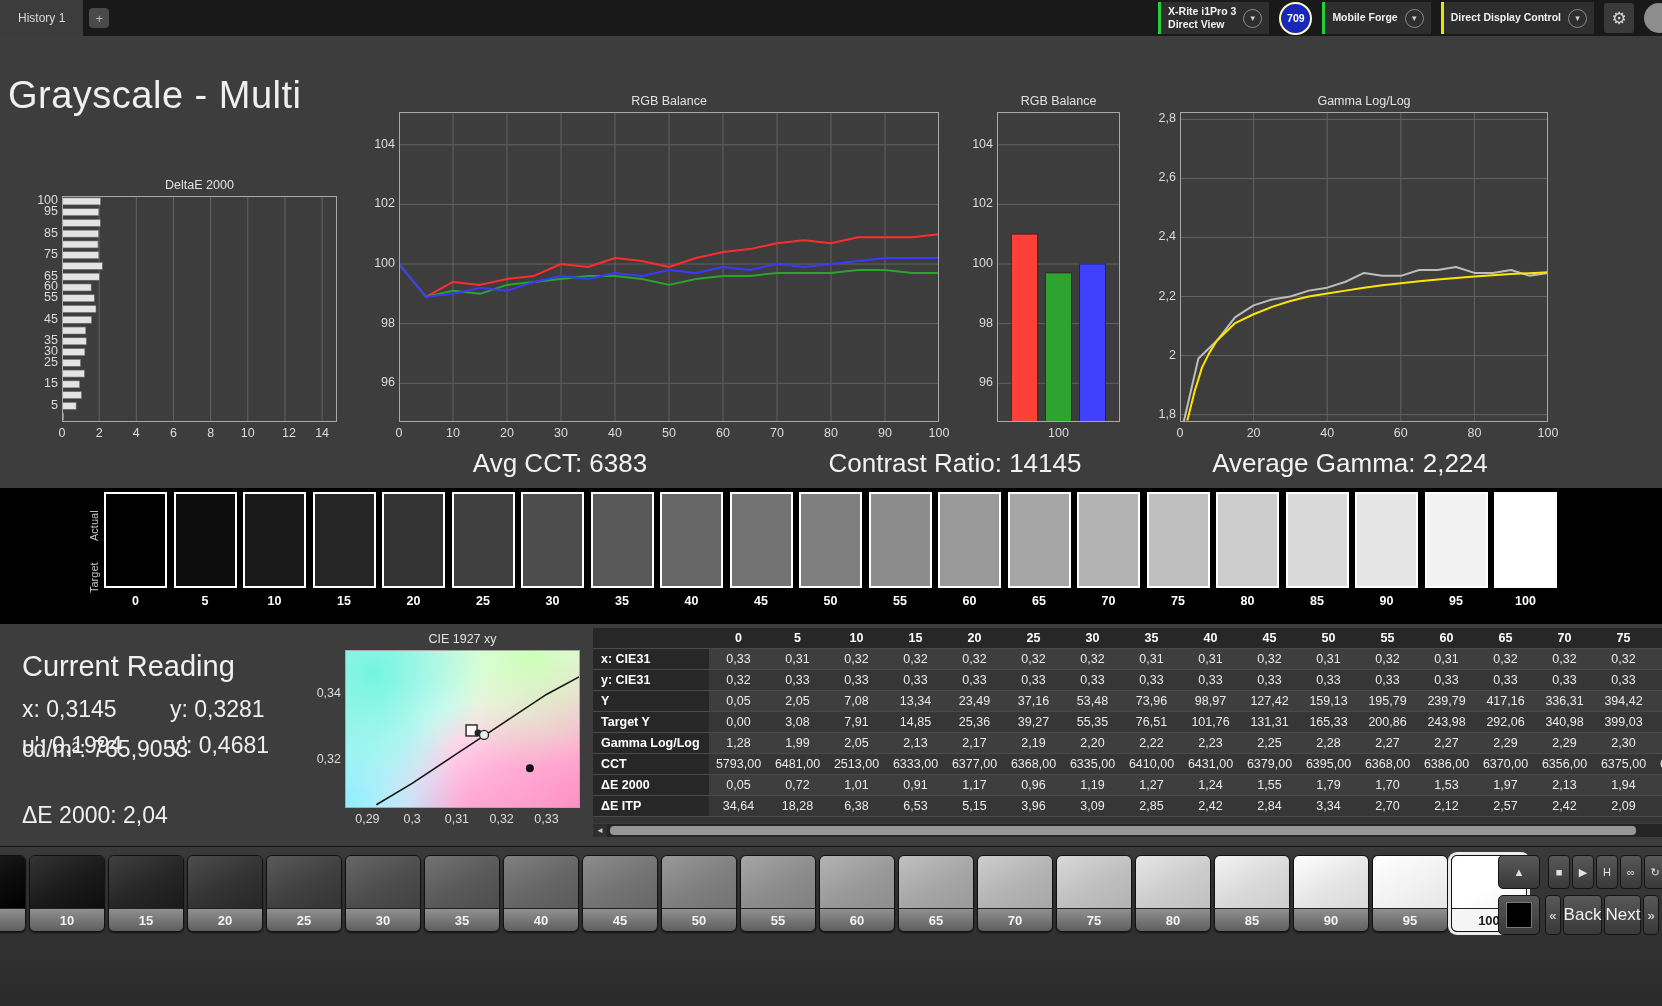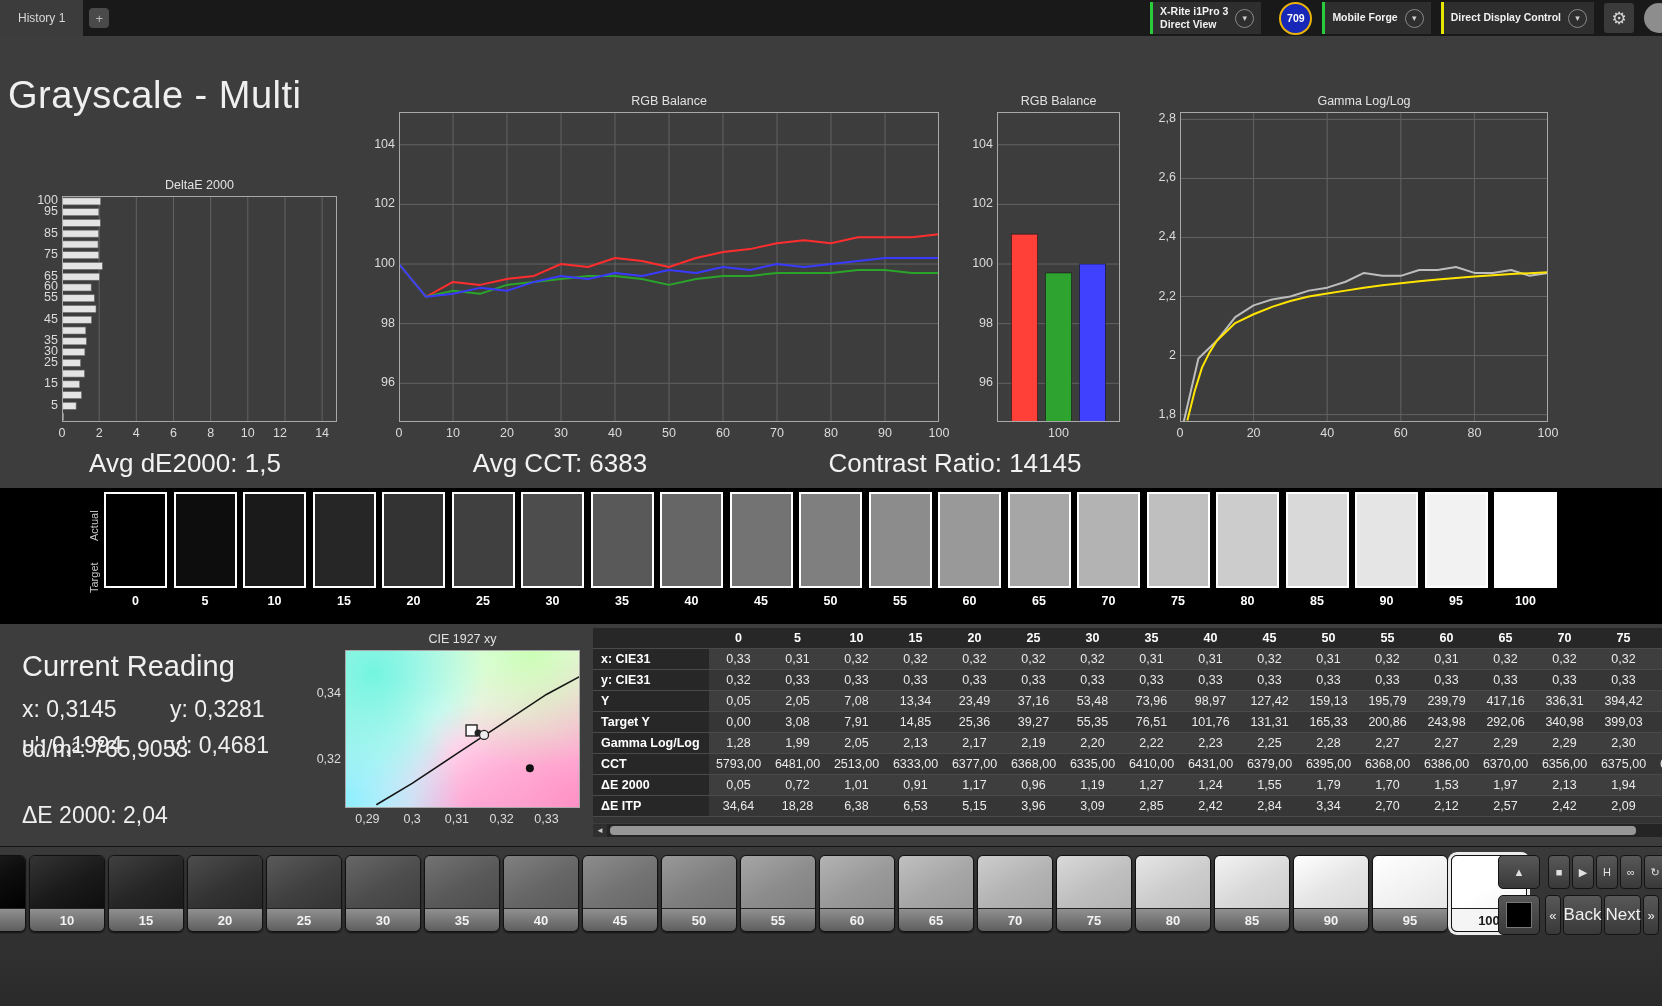--- a/index.html
+++ b/index.html
@@ -7,21 +7,21 @@
   #app{position:absolute;left:0;top:0;width:1662px;height:1006px;background:#3d3d3d;overflow:hidden;}
 
   
   .topbar{position:absolute;left:0;top:0;width:1662px;height:36px;background:#191919;display:flex;align-items:center;z-index:30;}
   .tab{height:36px;background:#3c3c3c;color:#d8d8d8;font-size:12px;display:flex;align-items:center;padding:0 18px;cursor:default;}
   .addbtn{width:20px;height:20px;border-radius:4px;background:#4a4a4a;color:#b8b8b8;display:flex;align-items:center;justify-content:center;margin-left:6px;font-size:13px;}
   .topright{margin-left:auto;display:flex;align-items:center;gap:10px;padding-right:6px;}
   .dd{height:32px;background:#2e2e2e;display:flex;align-items:center;border-left:3px solid #29cc3a;padding:0 7px;gap:7px;}
   .dd .txt{font-size:10.5px;font-weight:bold;color:#f2f2f2;line-height:1.25;white-space:nowrap;}
   .chev{width:17px;height:17px;border-radius:50%;border:1px solid #8a8a8a;color:#cfcfcf;font-size:9px;display:flex;align-items:center;justify-content:center;flex:none;}
-  .badge{width:29px;height:29px;border-radius:50%;background:#1727b8;border:2px solid #eab308;color:#fff;font-size:10.5px;font-weight:bold;display:flex;align-items:center;justify-content:center;margin-left:8px;}
+  .badge{width:29px;height:29px;border-radius:50%;background:#1727b8;border:2px solid #fef9c3;color:#fff;font-size:10.5px;font-weight:bold;display:flex;align-items:center;justify-content:center;}
   .iconbtn{width:30px;height:30px;background:#3a3a3a;border-radius:3px;color:#d5d5d5;display:flex;align-items:center;justify-content:center;font-size:17px;}
   .halfcircle{width:30px;height:30px;border-radius:50%;background:#8d8d8d;margin-right:-18px;flex:none;}
 
   .page-title{position:absolute;left:8px;top:74px;font-size:38px;color:#efefef;font-weight:400;letter-spacing:.5px;z-index:5;}
 
   
   .chart{position:absolute;}
   .ctitle{position:absolute;font-size:12.5px;color:#e2e2e2;text-align:center;}
   .plot{position:absolute;}
   .ticklabel{position:absolute;font-size:12.5px;color:#dcdcdc;white-space:nowrap;}
@@ -155,21 +155,21 @@
       <div class="ticklabel tl-right" style="left: 0px; top: 166.048px; width: 30px;">30</div>
       <div class="ticklabel tl-right" style="left: 0px; top: 176.81px; width: 30px;">25</div>
       <div class="ticklabel tl-right" style="left: 0px; top: 198.333px; width: 30px;">15</div>
       <div class="ticklabel tl-right" style="left: 0px; top: 219.857px; width: 30px;">5</div>
       <div class="ticklabel tl-center" style="left: 22px; top: 248px; width: 24px;">0</div>
       <div class="ticklabel tl-center" style="left: 59.1622px; top: 248px; width: 24px;">2</div>
       <div class="ticklabel tl-center" style="left: 96.3243px; top: 248px; width: 24px;">4</div>
       <div class="ticklabel tl-center" style="left: 133.486px; top: 248px; width: 24px;">6</div>
       <div class="ticklabel tl-center" style="left: 170.649px; top: 248px; width: 24px;">8</div>
       <div class="ticklabel tl-center" style="left: 207.811px; top: 248px; width: 24px;">10</div>
-      <div class="ticklabel tl-center" style="left: 240px; top: 248px; width: 24px;">12</div>
+      <div class="ticklabel tl-center" style="left: 249px; top: 248px; width: 24px;">12</div>
       <div class="ticklabel tl-center" style="left: 282.135px; top: 248px; width: 24px;">14</div>
     </div>
 
   <div class="chart" id="chart-rgbline" style="left:365px;top:94px;width:610px;height:350px;">
     <div class="ctitle" style="left:34px;top:0;width:540px;">RGB Balance</div>
     <svg class="plot" id="svg-rgbline" style="left:34px;top:18px;" width="540" height="310">
         <line x1="0" y1="32.78846153846139" x2="540" y2="32.78846153846139" stroke="#636363"></line>
         <line x1="0" y1="92.40384615384606" x2="540" y2="92.40384615384606" stroke="#636363"></line>
         <line x1="0" y1="152.01923076923072" x2="540" y2="152.01923076923072" stroke="#636363"></line>
         <line x1="0" y1="211.6346153846154" x2="540" y2="211.6346153846154" stroke="#636363"></line>
@@ -251,23 +251,23 @@
       <div class="ticklabel tl-right" style="left: 0px; top: 76.4286px; width: 34px;">2,6</div>
       <div class="ticklabel tl-right" style="left: 0px; top: 17.381px; width: 34px;">2,8</div>
       <div class="ticklabel tl-center" style="left: 23px; top: 332px; width: 30px;">0</div>
       <div class="ticklabel tl-center" style="left: 96.6px; top: 332px; width: 30px;">20</div>
       <div class="ticklabel tl-center" style="left: 170.2px; top: 332px; width: 30px;">40</div>
       <div class="ticklabel tl-center" style="left: 243.8px; top: 332px; width: 30px;">60</div>
       <div class="ticklabel tl-center" style="left: 317.4px; top: 332px; width: 30px;">80</div>
       <div class="ticklabel tl-center" style="left: 391px; top: 332px; width: 30px;">100</div>
     </div>
 
-  <div class="stat" style="left:40px;width:290px;">Avg dE2000: 1,5</div>
   <div class="stat" style="left:410px;width:300px;">Avg CCT: 6383</div>
   <div class="stat" style="left:790px;width:330px;">Contrast Ratio: 14145</div>
+  <div class="stat" style="left:1180px;width:340px;">Average Gamma: 2,224</div>
 
   <div class="swatchstrip" id="swatchstrip">
     <div class="rotlabel" style="left:88px;top:12px;">Actual</div>
     <div class="rotlabel" style="left:88px;top:64px;">Target</div>
   <div class="swatch" style="left: 104px; width: 63px; background: rgb(0, 0, 0);"></div>
       <div class="swlabel" style="left: 104px; width: 63px;">0</div>
       <div class="swatch" style="left: 173.5px; width: 63px; background: rgb(13, 13, 13);"></div>
       <div class="swlabel" style="left: 173.5px; width: 63px;">5</div>
       <div class="swatch" style="left: 243px; width: 63px; background: rgb(26, 26, 26);"></div>
       <div class="swlabel" style="left: 243px; width: 63px;">10</div>

